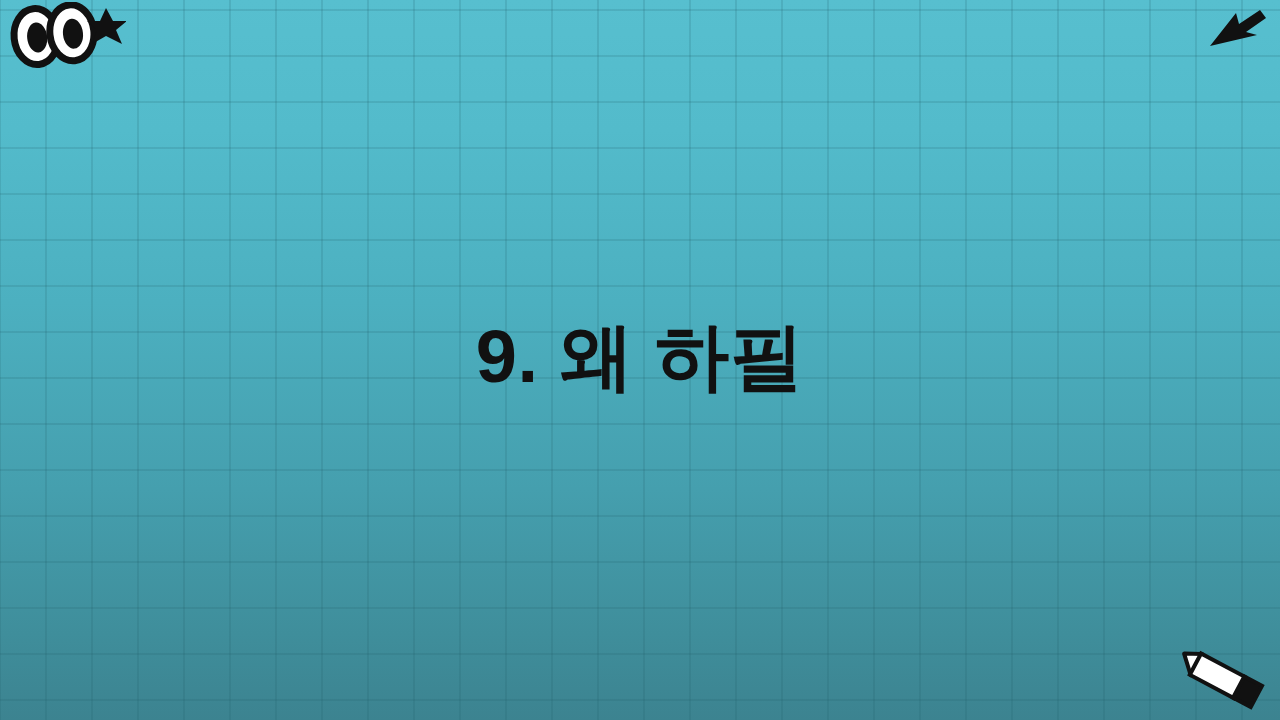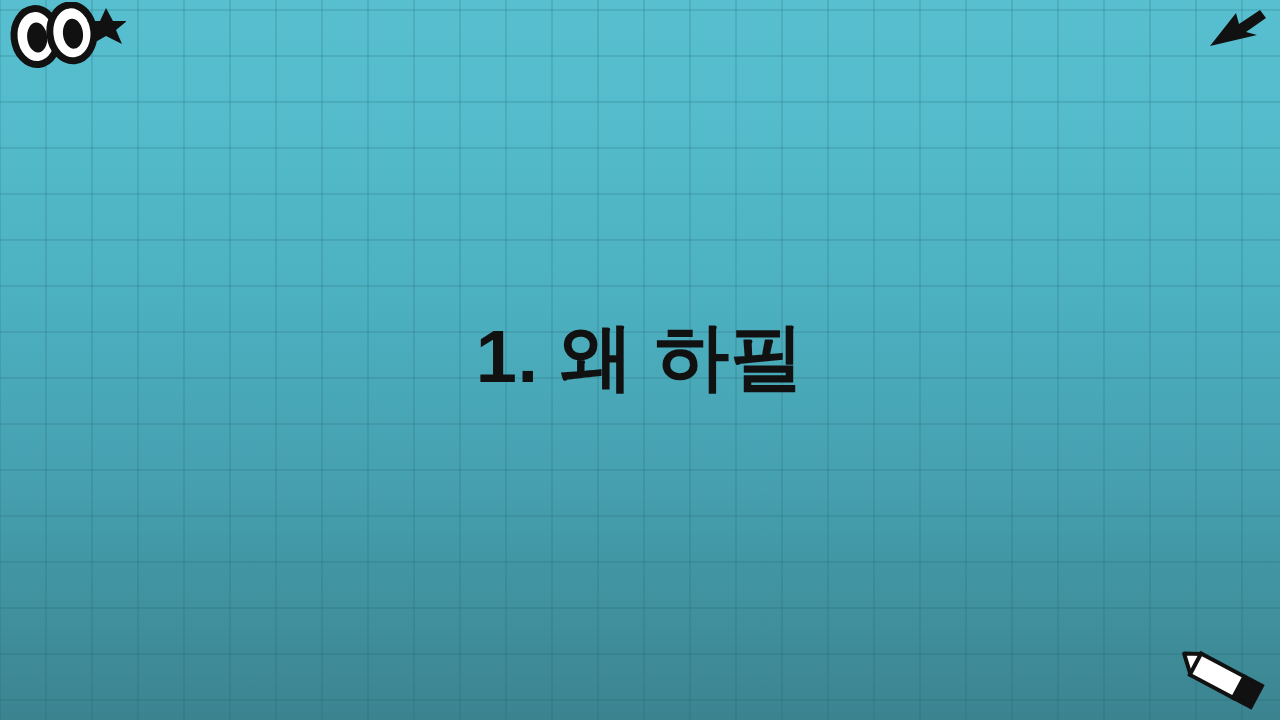--- a/index.html
+++ b/index.html
@@ -110,17 +110,17 @@
       <g transform="rotate(28 55 35)">
         <path d="M14 28 L30 20 L30 44 Z" fill="#ffffff" stroke="#111111" stroke-width="4" stroke-linejoin="round"></path>
         <rect x="29" y="20" width="50" height="24" fill="#ffffff" stroke="#111111" stroke-width="4"></rect>
         <rect x="78" y="20" width="20" height="24" fill="#111111" stroke="#111111" stroke-width="4"></rect>
       </g>
     </svg>
   </div>
 
   <div id="title-block">
     <h1 id="title-text">
-      <span class="title-line">1. 왜 하필</span>
+      <span class="title-line">9. 왜 하필</span>
     </h1>
   </div>
 
 </div>
 
 </body></html>

